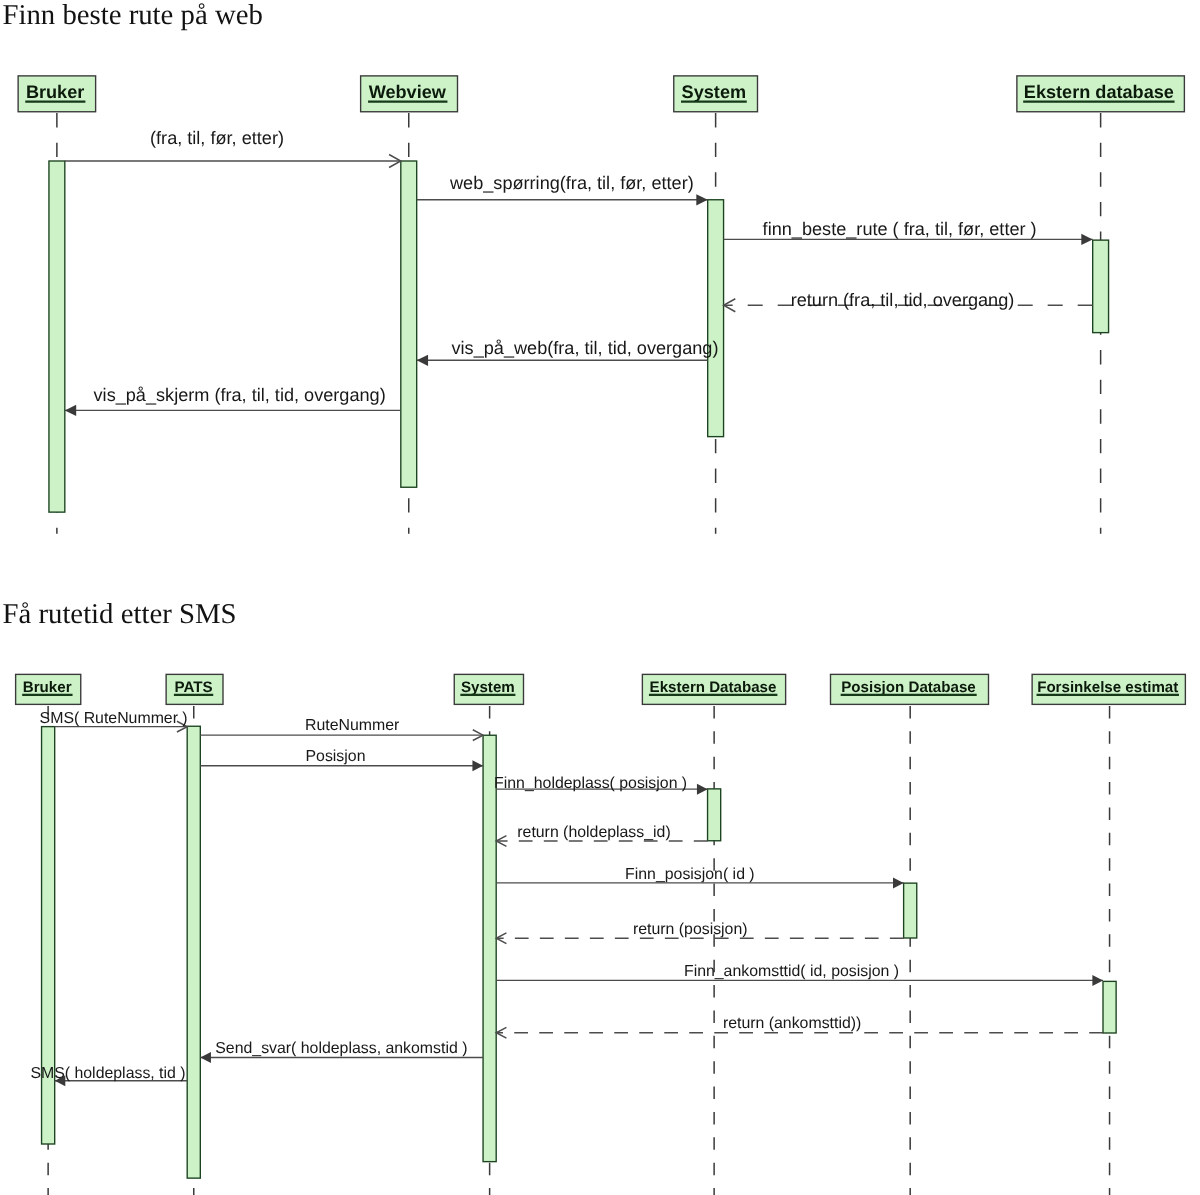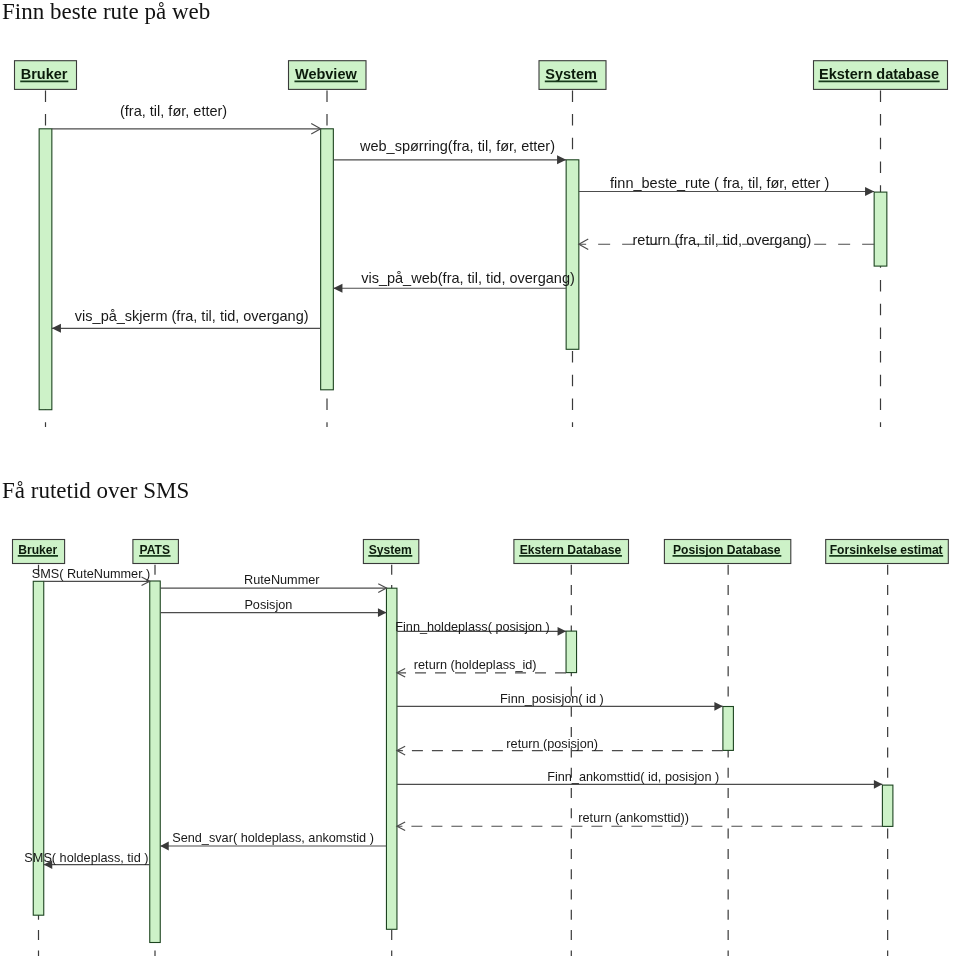--- a/index.html
+++ b/index.html
@@ -90,21 +90,21 @@
         <text x="571.1" y="78.7" text-anchor="middle" font-size="14.5" class="ll-name">System</text>
         <line x1="544.8031005859375" y1="81.3" x2="597.3968505859375" y2="81.3" class="ll-underline"></line>
       </g>
       <g>
         <rect x="813.5" y="60.7" width="134" height="28.7" class="ll-box"></rect>
         <text x="879.1" y="78.7" text-anchor="middle" font-size="14.5" class="ll-name">Ekstern database</text>
         <line x1="818.5531005859375" y1="81.3" x2="939.6468505859375" y2="81.3" class="ll-underline"></line>
       </g>
     </svg>
 
-  <div class="doc-title" id="title-2" style="left: 2px; top: 478.5px; font-size: 23px; line-height: 23px;">Få rutetid over SMS</div>
+  <div class="doc-title" id="title-2" style="left: 2px; top: 478.5px; font-size: 23px; line-height: 23px;">Få rutetid etter SMS</div>
   <svg class="diagram" id="diagram-2" viewBox="0 0 960 956">
       <g>
         <line x1="38.5" y1="564.7" x2="38.5" y2="956" stroke-dasharray="10 10.3" class="ll-line"></line>
       </g>
       <g>
         <line x1="155" y1="564.7" x2="155" y2="956" stroke-dasharray="10 10.3" class="ll-line"></line>
       </g>
       <g>
         <line x1="391.7" y1="564.7" x2="391.7" y2="956" stroke-dasharray="10 10.3" class="ll-line"></line>
       </g>

